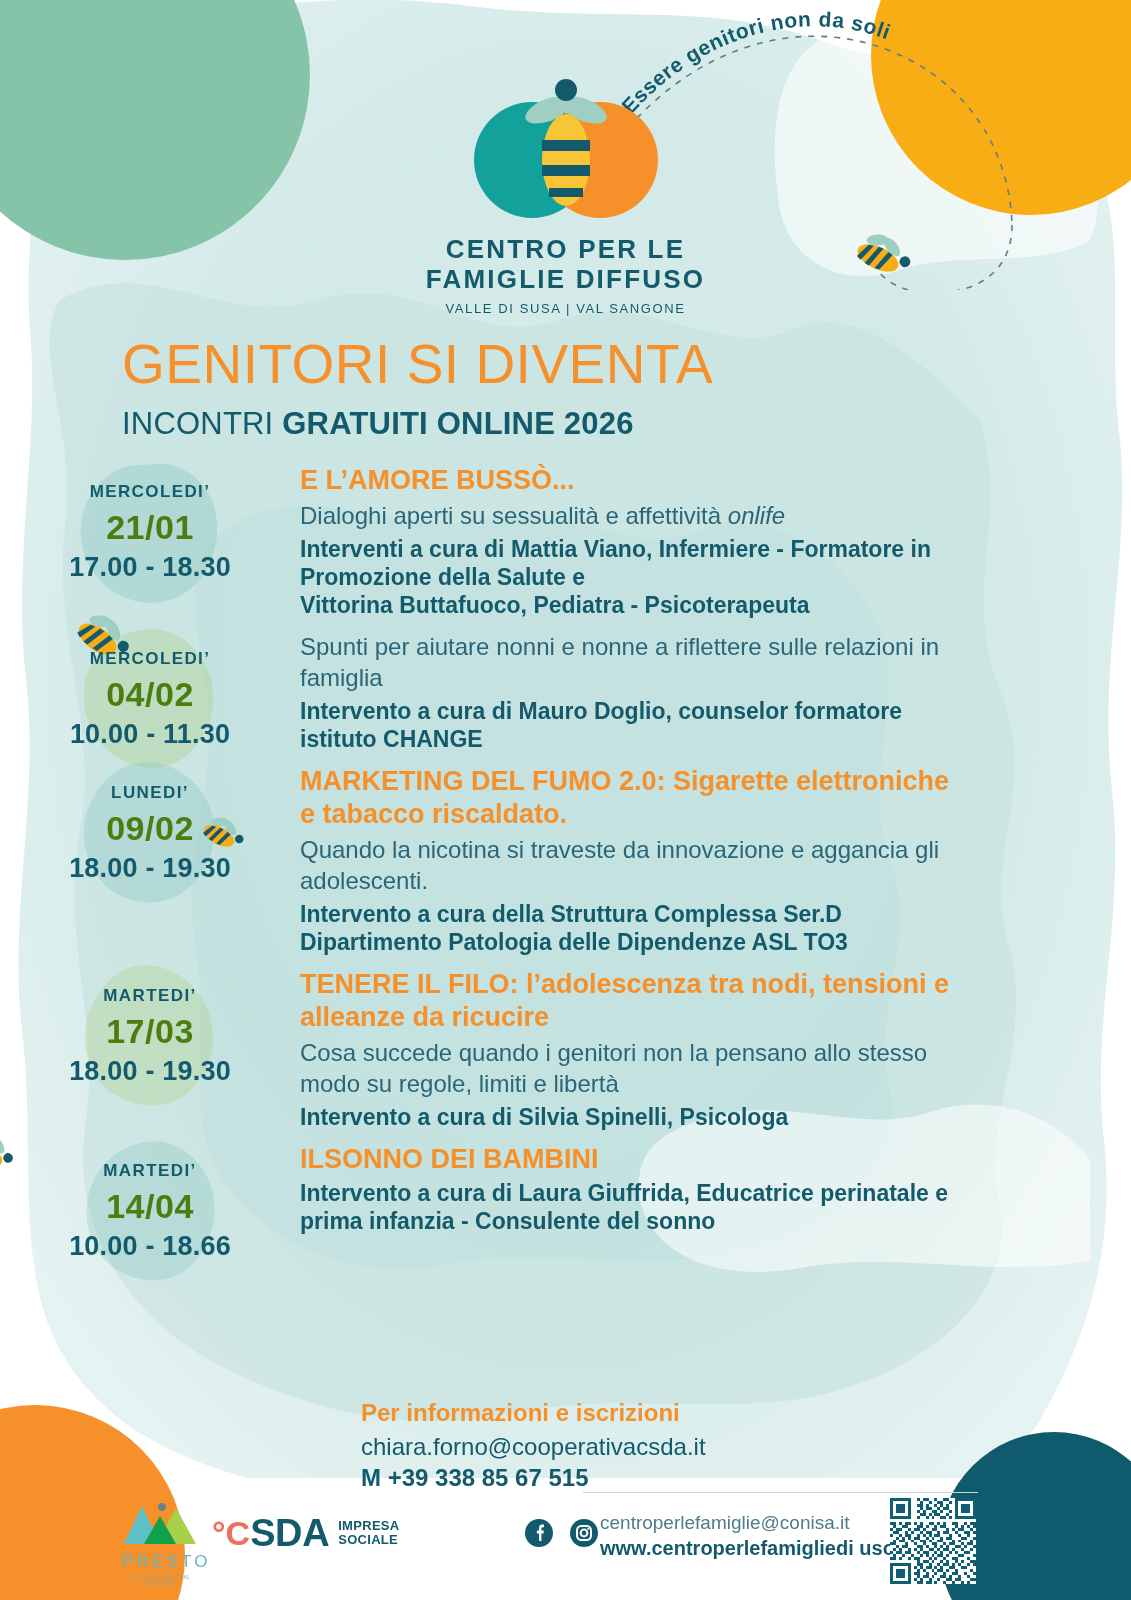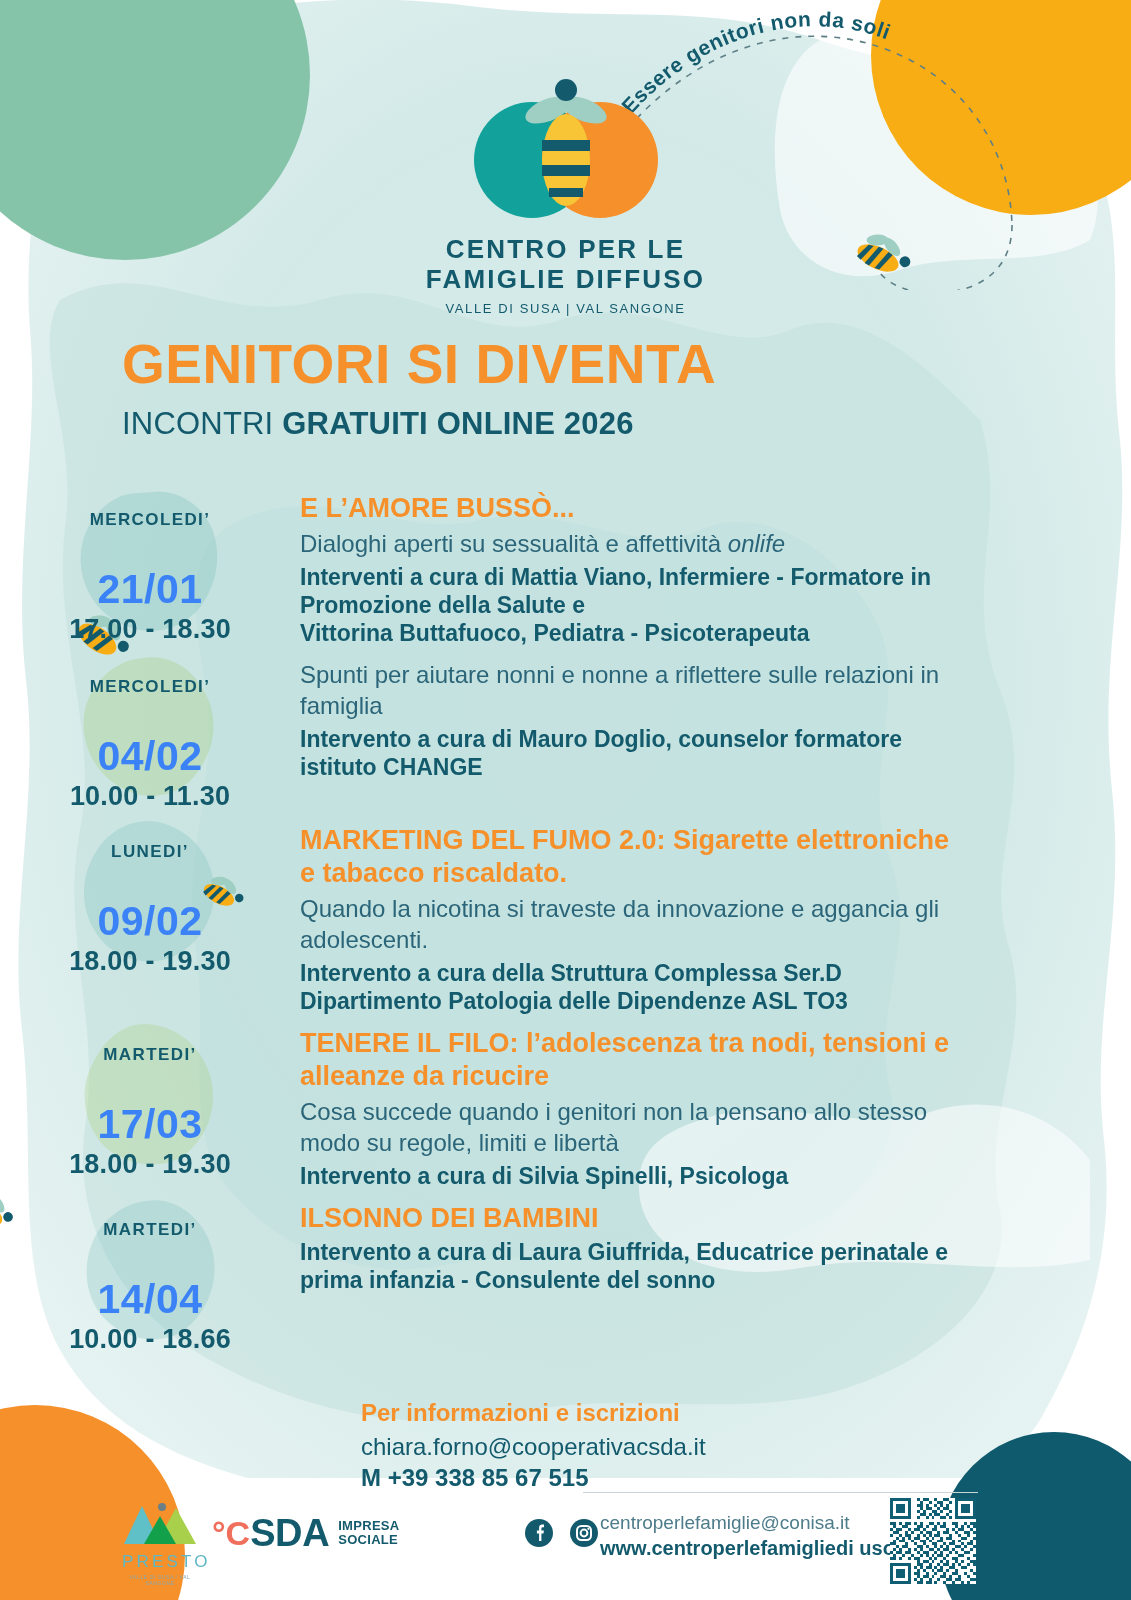--- a/index.html
+++ b/index.html
@@ -55,48 +55,48 @@
   
   .tagline-svg{position:absolute;left:620px;top:0px;width:470px;height:290px;}
   .tagline-txt{
     font-family:"Liberation Sans", sans-serif;
     font-size:21px;font-weight:700;fill:#135a6d;letter-spacing:.6px;
   }
 
   
   .headline{
     position:absolute;left:122px;top:334px;
-    color:#f5902b;font-size:55px;font-weight:700;letter-spacing:.5px;
+    color:#f5902b;font-size:55px;font-weight:400;letter-spacing:.5px;
     line-height:60px;margin:0;
   }
   .subhead{
     position:absolute;left:122px;top:406px;
     font-size:31px;line-height:36px;color:#135a6d;margin:0;letter-spacing:.2px;
   }
   .subhead .b{font-weight:700;}
 
   
-  .events{position:absolute;left:0;top:486px;width:1029px;}
+  .events{position:absolute;left:0;top:458px;width:1029px;}
   .event{position:relative;display:flex;align-items:flex-start;margin-bottom:6px;}
   .datecol{
     position:relative;width:300px;flex:0 0 300px;
     display:flex;flex-direction:column;align-items:center;
     padding-top:24px;
   }
   .blob{
     position:absolute;left:50%;top:0;transform:translateX(-50%);
     width:150px;height:150px;opacity:.62;pointer-events:none;
   }
   .dow{
     font-size:17px;font-weight:700;color:#135a6d;letter-spacing:1.4px;
     position:relative;z-index:2;
   }
   .daynum{
-    font-size:41px;font-weight:700;color:#3b82f6;letter-spacing:.5px;
-    line-height:50px;position:relative;z-index:2;margin-top:34px;
+    font-size:34px;font-weight:700;color:#4d7c0f;letter-spacing:.5px;
+    line-height:50px;position:relative;z-index:2;
   }
   .hours{
     font-size:27px;font-weight:700;color:#135a6d;letter-spacing:.2px;
     position:relative;z-index:2;
   }
   .body{flex:1;padding-right:66px;padding-top:6px;}
   .ev-title{
     color:#f5902b;font-size:27px;font-weight:700;line-height:33px;margin:0 0 3px 0;
   }
   .ev-desc{

